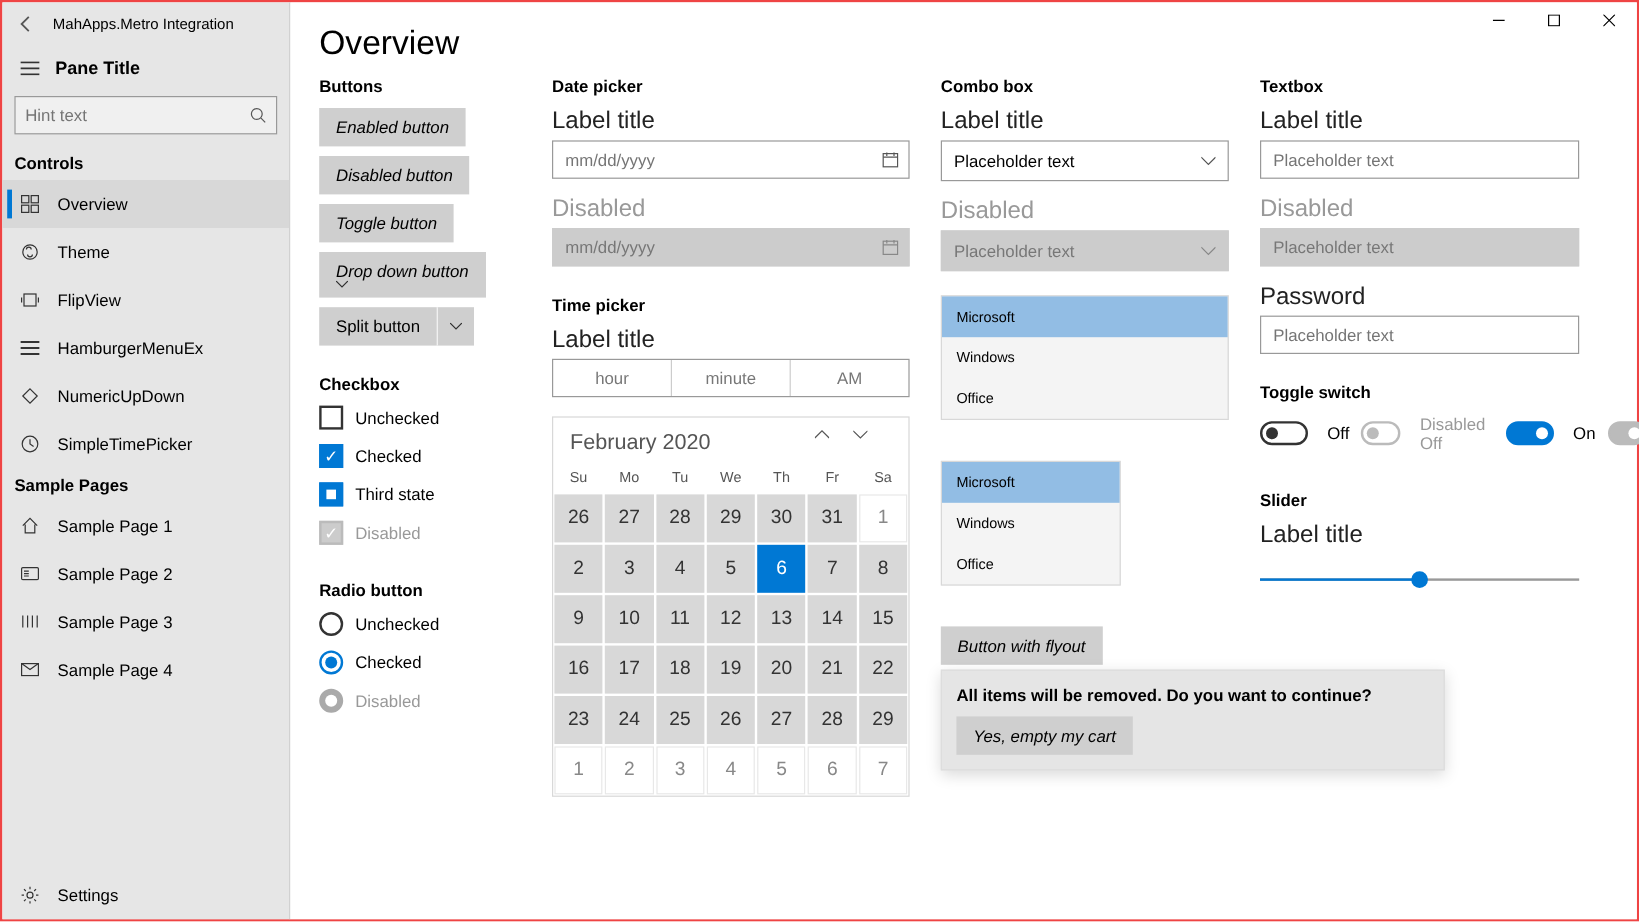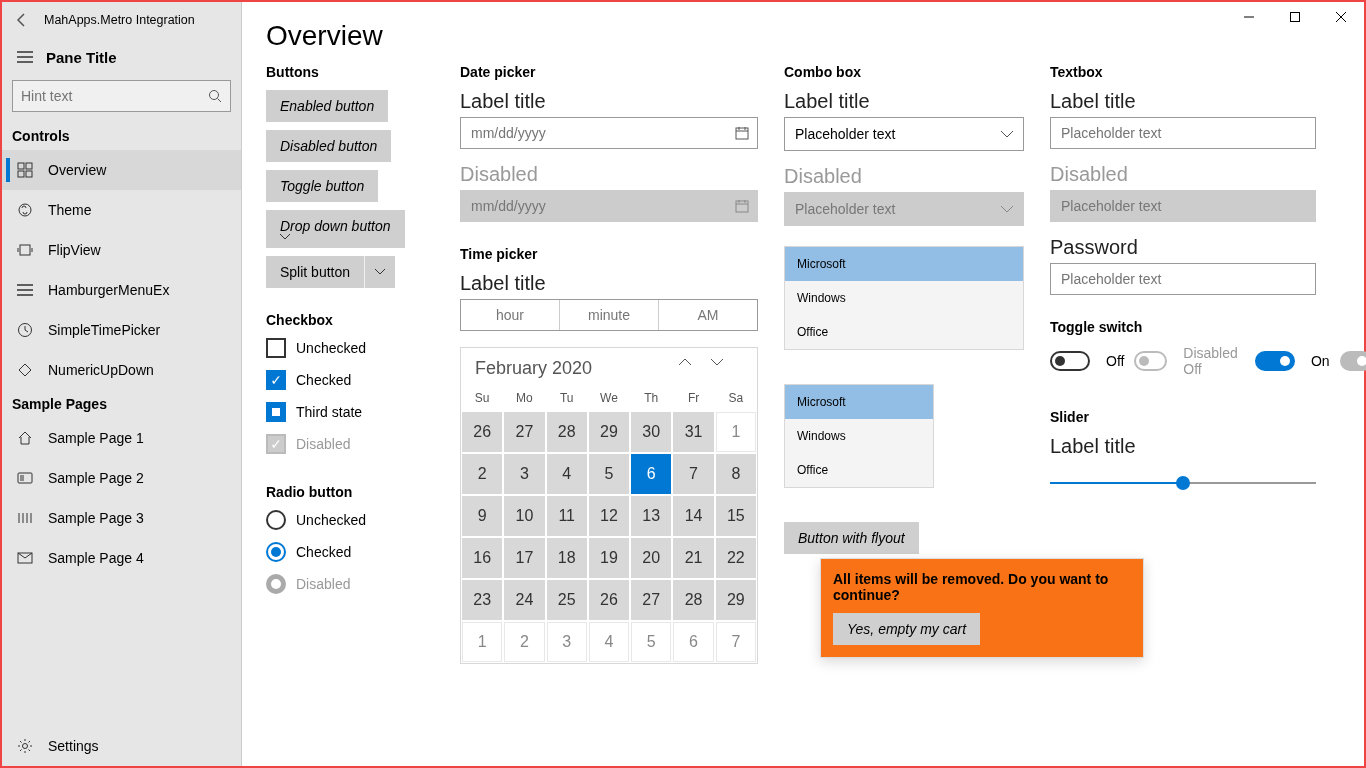--- a/index.html
+++ b/index.html
@@ -80,21 +80,21 @@
 .cal-table td.today .cell { background: #0078d4; color: #fff; }
 
 .combo { display: flex; align-items: center; border: 1px solid #999; height: 34px; padding: 0 10px; font-size: 14px; justify-content: space-between; background:#fff;}
 .combo.dis { background: #ccc; border-color: #ccc; color: #777; }
 
 .listbox { border: 1px solid #d8d8d8; background: #f4f4f4; }
 .listbox .item { padding: 10px 12px; font-size: 12px; }
 .listbox .item.sel { background: #92bde4; }
 .listbox.narrow { width: 150px; }
 
-.flyout { border: 1px solid #ddd; box-shadow: 0 4px 12px rgba(0,0,0,.15); background: #f97316; padding: 12px; margin-top: 4px; width: 324px; margin-left: 36px; }
+.flyout { border: 1px solid #ddd; box-shadow: 0 4px 12px rgba(0,0,0,.15); background: #e5e5e5; padding: 12px; margin-top: 4px; width: 420px; }
 .flyout-text { font-size: 14px; font-weight: 600; margin-bottom: 10px; }
 .flyout .btn { background: #cfcfcf; }
 
 .toggle-row { display: flex; align-items: center; gap: 16px; font-size: 14px; margin-bottom: 14px; }
 .toggle-row.dis { color: #999; }
 .toggles-grid { display: grid; grid-template-columns: 1fr 1fr 1fr 1fr; column-gap: 10px; }
 .switch { width: 40px; height: 20px; border: 2px solid #333; border-radius: 12px; position: relative; }
 .switch::after { content: ""; position: absolute; width: 10px; height: 10px; background: #333; border-radius: 50%; top: 3px; left: 3px; }
 .switch.on { background: #0078d4; border-color: #0078d4; }
 .switch.on::after { background: #fff; left: auto; right: 3px; }
@@ -179,34 +179,34 @@
         <div class="nav-item">
           <span class="nav-icon">
             <svg width="16" height="12" viewBox="0 0 16 12">
               <path d="M0 1h16M0 6h16M0 11h16" stroke="#333" stroke-width="1.5"></path>
             </svg>
           </span>
           <span>HamburgerMenuEx</span>
         </div>
         <div class="nav-item">
           <span class="nav-icon">
+            <svg width="14" height="14" viewBox="0 0 14 14">
+              <path d="M7 1l6 6-6 6-6-6z" stroke="#333" fill="none"></path>
+            </svg>
+          </span>
+          <span>NumericUpDown</span>
+        </div>
+        <div class="nav-item">
+          <span class="nav-icon">
             <svg width="16" height="16" viewBox="0 0 16 16">
               <circle cx="8" cy="8" r="6.5" stroke="#333" fill="none"></circle>
               <path d="M8 4v4l3 2" stroke="#333" fill="none"></path>
             </svg>
           </span>
           <span>SimpleTimePicker</span>
-        </div>
-        <div class="nav-item">
-          <span class="nav-icon">
-            <svg width="14" height="14" viewBox="0 0 14 14">
-              <path d="M7 1l6 6-6 6-6-6z" stroke="#333" fill="none"></path>
-            </svg>
-          </span>
-          <span>NumericUpDown</span>
         </div>
       </div>
     <div class="nav-section">Sample Pages</div>
     <div id="nav-samples">
         <div class="nav-item">
           <span class="nav-icon">
             <svg width="16" height="16" viewBox="0 0 16 16">
               <path d="M2 8l6-6 6 6M4 7v7h8V7" stroke="#333" fill="none"></path>
             </svg>
           </span>

